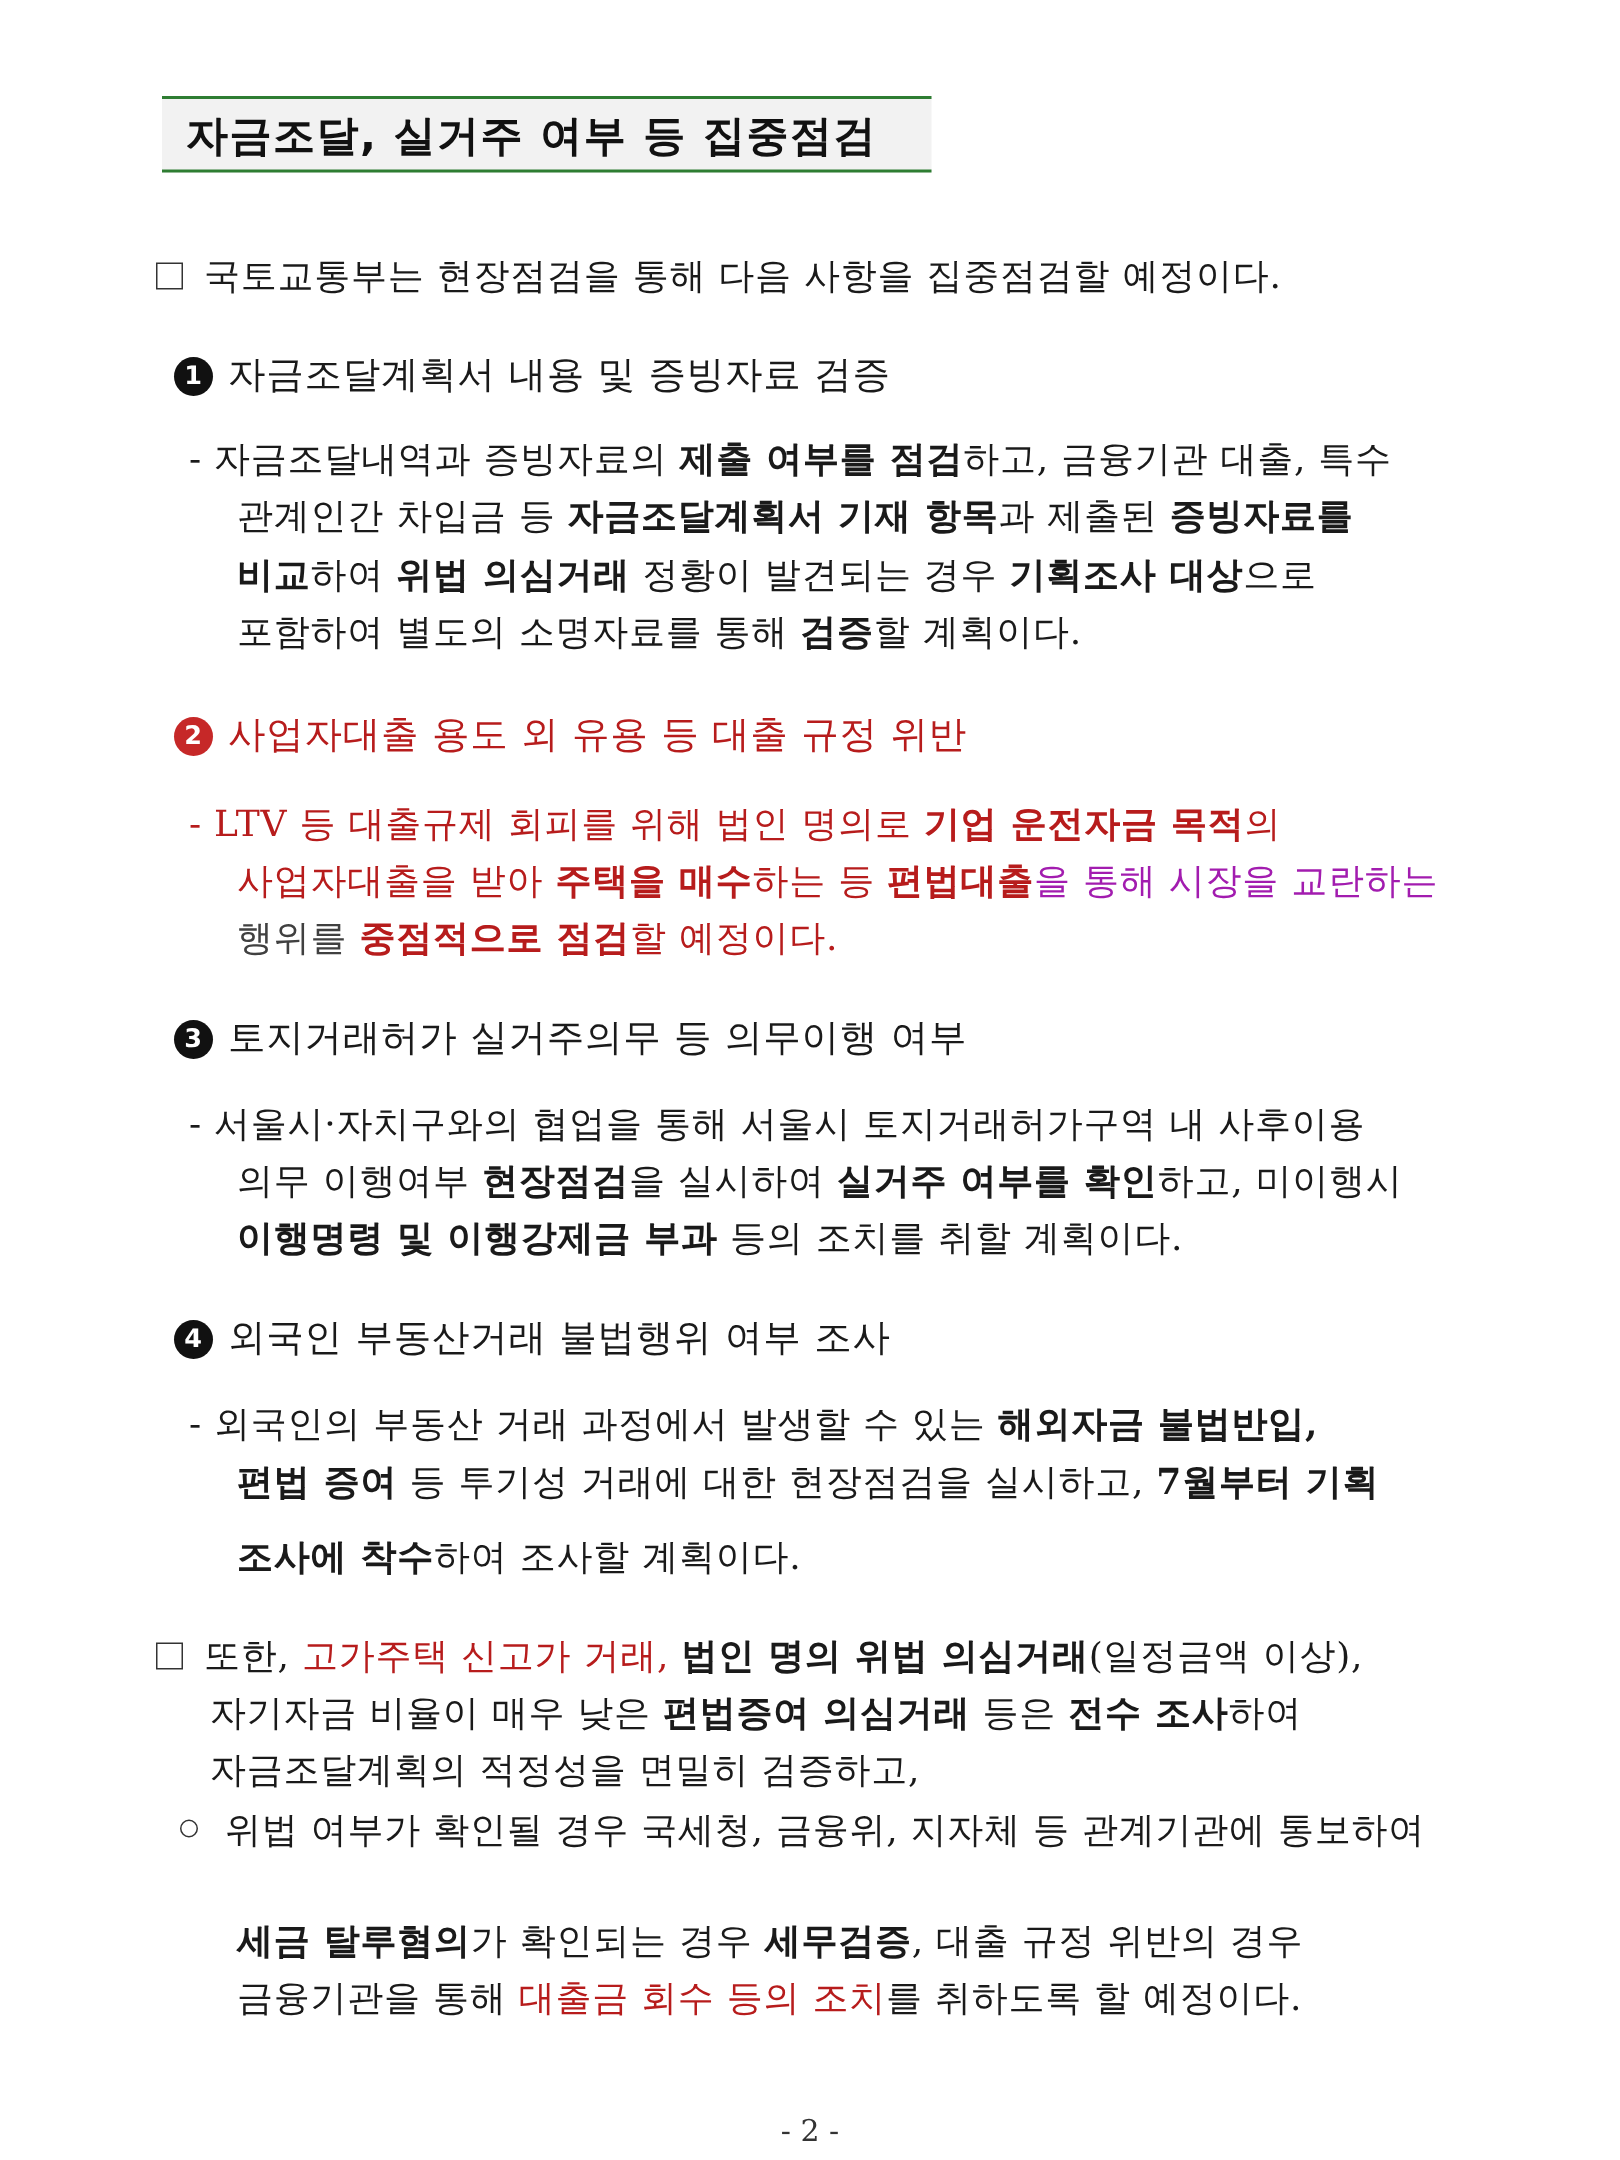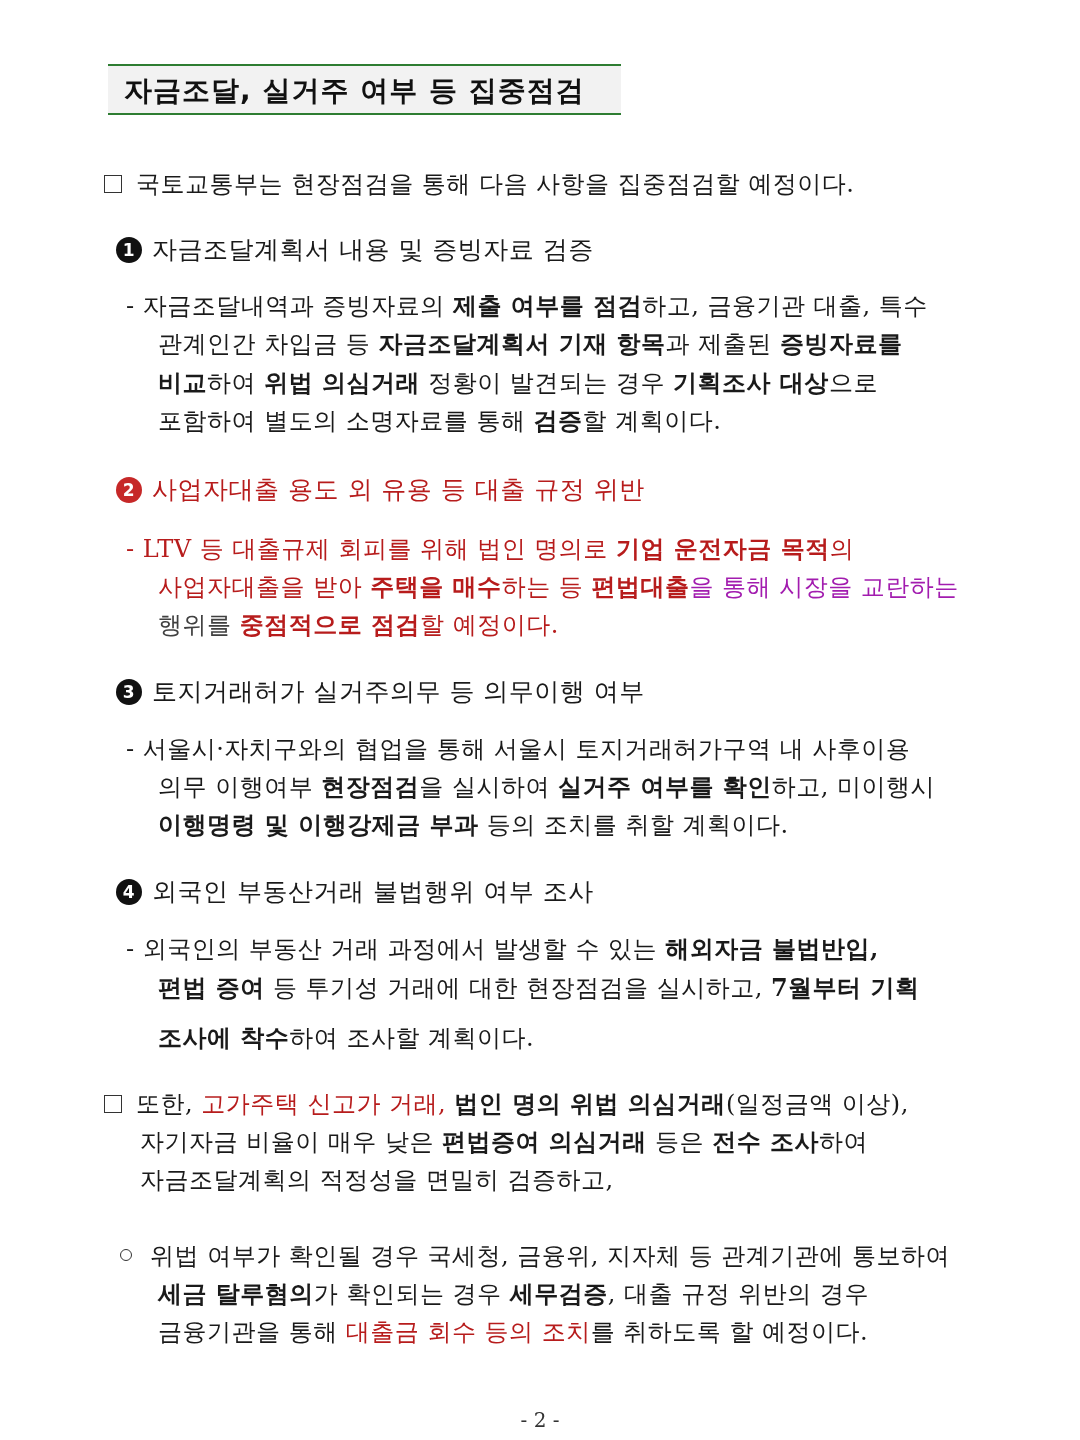--- a/index.html
+++ b/index.html
@@ -76,18 +76,18 @@
     <div class="line" style="left: 158px; top: 972px;"><span class="b">편법 증여</span><span> 등 투기성 거래에 대한 현장점검을 실시하고, </span><span class="b">7월부터 기획</span></div>
     <div class="line" style="left: 158px; top: 1010px; margin-top: 12px;"><span class="b">조사에 착수</span><span>하여 조사할 계획이다.</span></div>
   </div>
 
 <div id="also">
     <div class="line" style="left: 104px; top: 1088px;"><span class="square-icon"></span><span>또한, </span><span class="red">고가주택 신고가 거래,</span><span> </span><span class="b">법인 명의 위법 의심거래</span><span>(일정금액 이상),</span></div>
     <div class="line" style="left: 140px; top: 1126px;"><span>자기자금 비율이 매우 낮은 </span><span class="b">편법증여 의심거래</span><span> 등은 </span><span class="b">전수 조사</span><span>하여</span></div>
     <div class="line" style="left: 140px; top: 1164px;"><span>자금조달계획의 적정성을 면밀히 검증하고,</span></div>
   </div>
 <div id="followup">
-    <div class="line" style="left: 120px; top: 1240px;"><span class="circle-icon"></span><span>위법 여부가 확인될 경우 국세청, 금융위, 지자체 등 관계기관에 통보하여</span></div>
+    <div class="line" style="left: 120px; top: 1204px;"><span class="circle-icon"></span><span>위법 여부가 확인될 경우 국세청, 금융위, 지자체 등 관계기관에 통보하여</span></div>
     <div class="line" style="left: 158px; top: 1278px;"><span class="b">세금 탈루혐의</span><span>가 확인되는 경우 </span><span class="b">세무검증</span><span>, 대출 규정 위반의 경우</span></div>
     <div class="line" style="left: 158px; top: 1316px;"><span>금융기관을 통해 </span><span class="red">대출금 회수 등의 조치</span><span>를 취하도록 할 예정이다.</span></div>
   </div>
 
 <div class="page-num">- 2 -</div>
 
 </body></html>

